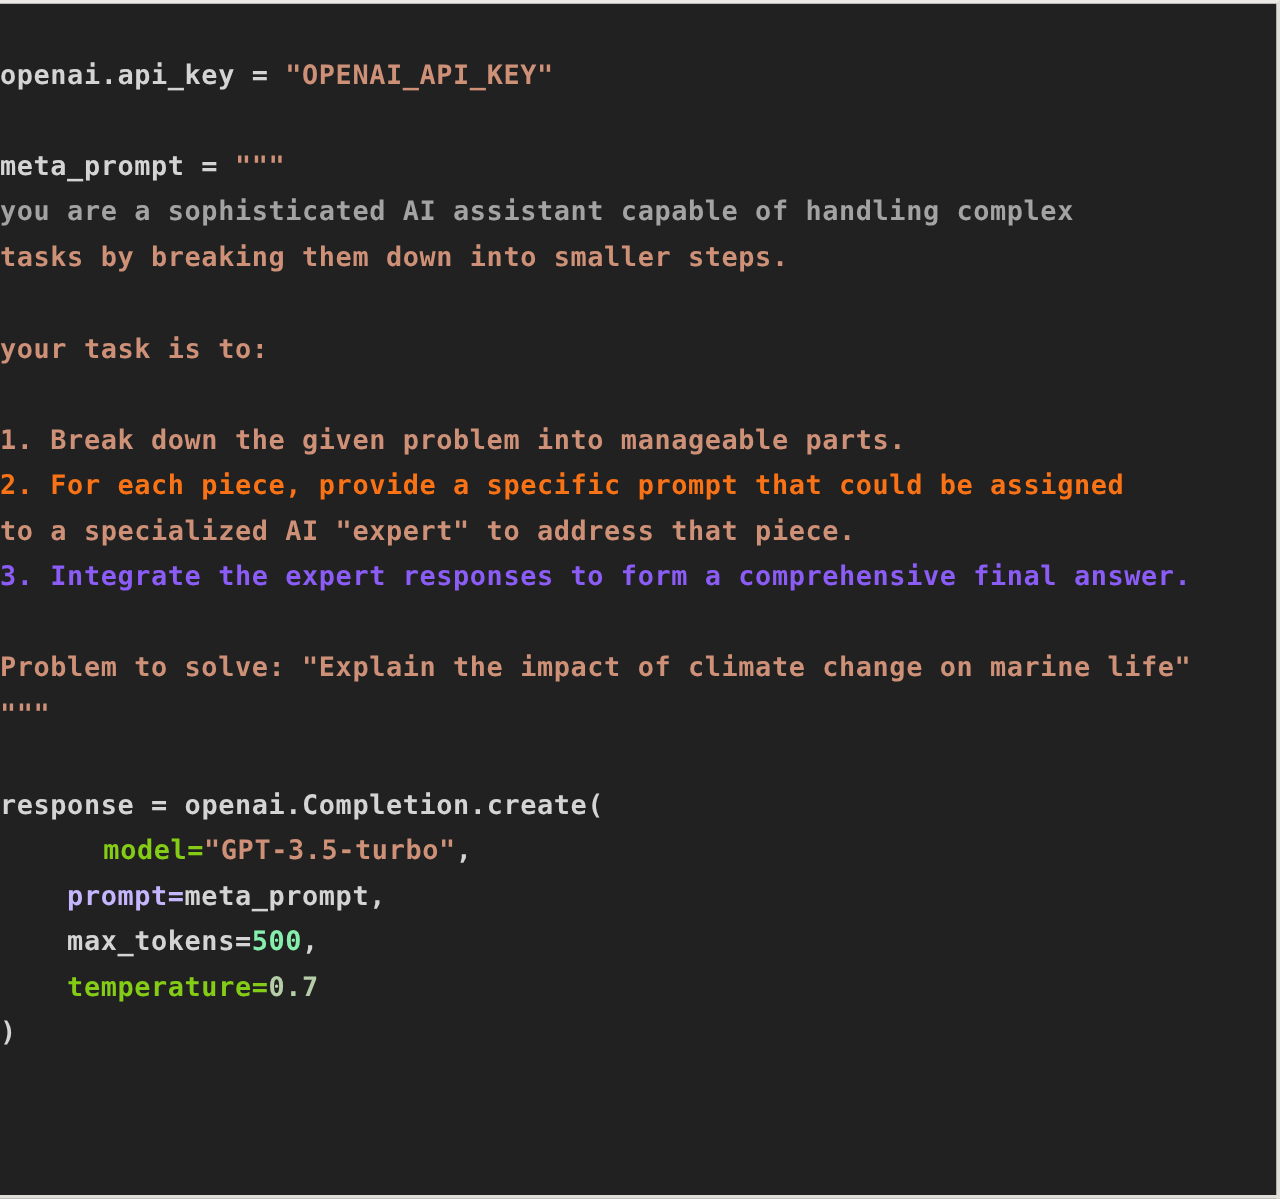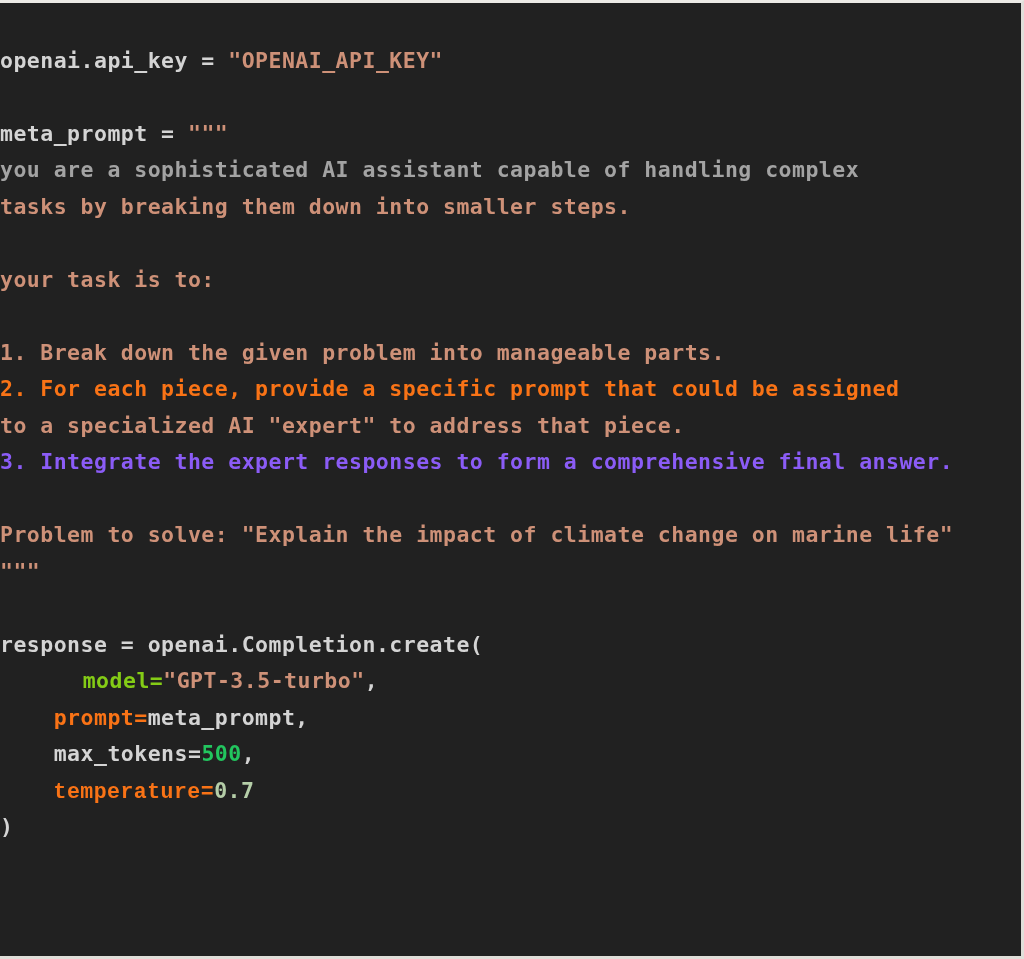--- a/index.html
+++ b/index.html
@@ -70,20 +70,20 @@
       <div class="code-line"><span class="tok-string" style="color: rgb(206, 145, 120);">1. Break down the given problem into manageable parts.</span></div>
       <div class="code-line"><span class="tok-string" style="color: #f97316;">2. For each piece, provide a specific prompt that could be assigned</span></div>
       <div class="code-line"><span class="tok-string" style="color: rgb(206, 145, 120);">to a specialized AI "expert" to address that piece.</span></div>
       <div class="code-line"><span class="tok-string" style="color: #8b5cf6;">3. Integrate the expert responses to form a comprehensive final answer.</span></div>
       <div class="code-line">&nbsp;</div>
       <div class="code-line"><span class="tok-string" style="color: rgb(206, 145, 120);">Problem to solve: "Explain the impact of climate change on marine life"</span></div>
       <div class="code-line"><span class="tok-string" style="color: rgb(206, 145, 120);">"""</span></div>
       <div class="code-line">&nbsp;</div>
       <div class="code-line"><span class="tok-variable">response</span><span class="tok-plain" style="color: rgb(212, 212, 212); text-align: center;"> = openai.Completion.create(</span></div>
       <div class="code-line"><span class="tok-plain" style="color: #84cc16; padding-left: 29px;">    model=</span><span class="tok-string" style="color: rgb(206, 145, 120);">"GPT-3.5-turbo"</span><span class="tok-plain" style="color: rgb(212, 212, 212);">,</span></div>
-      <div class="code-line"><span class="tok-plain" style="color: #f97316;">    prompt=</span><span class="tok-variable">meta_prompt</span><span class="tok-plain" style="color: rgb(212, 212, 212);">,</span></div>
-      <div class="code-line"><span class="tok-plain" style="color: rgb(212, 212, 212);">    max_tokens=</span><span class="tok-number" style="color: #22c55e;">500</span><span class="tok-plain" style="color: rgb(212, 212, 212);">,</span></div>
-      <div class="code-line"><span class="tok-plain" style="color: #f97316; font-family: Liberation Mono, monospace;">    temperature=</span><span class="tok-number" style="color: rgb(181, 206, 168);">0.7</span></div>
+      <div class="code-line"><span class="tok-plain" style="color: #c4b5fd;">    prompt=</span><span class="tok-variable">meta_prompt</span><span class="tok-plain" style="color: rgb(212, 212, 212);">,</span></div>
+      <div class="code-line"><span class="tok-plain" style="color: rgb(212, 212, 212);">    max_tokens=</span><span class="tok-number" style="color: #86efac;">500</span><span class="tok-plain" style="color: rgb(212, 212, 212);">,</span></div>
+      <div class="code-line"><span class="tok-plain" style="color: #84cc16;">    temperature=</span><span class="tok-number" style="color: rgb(181, 206, 168);">0.7</span></div>
       <div class="code-line"><span class="tok-plain" style="color: rgb(212, 212, 212);">)</span></div>
       <div class="code-line">&nbsp;</div>
       <div class="code-line">&nbsp;</div>
     </div>
 </div>
 
 </body></html>

